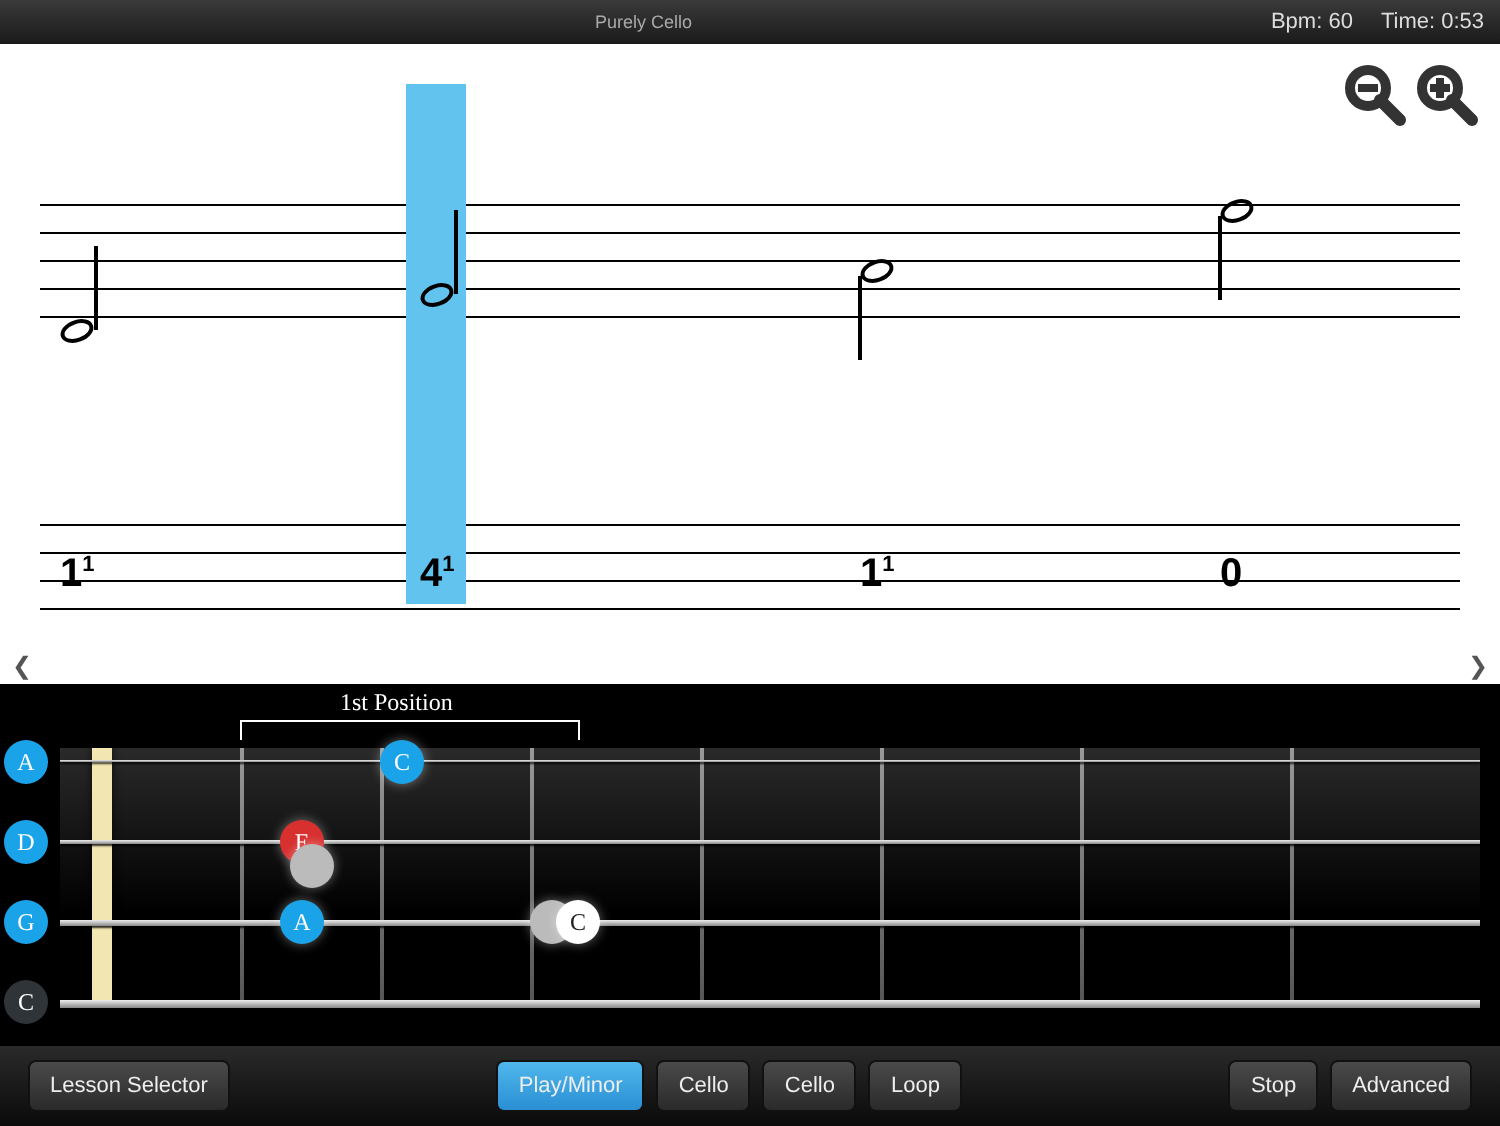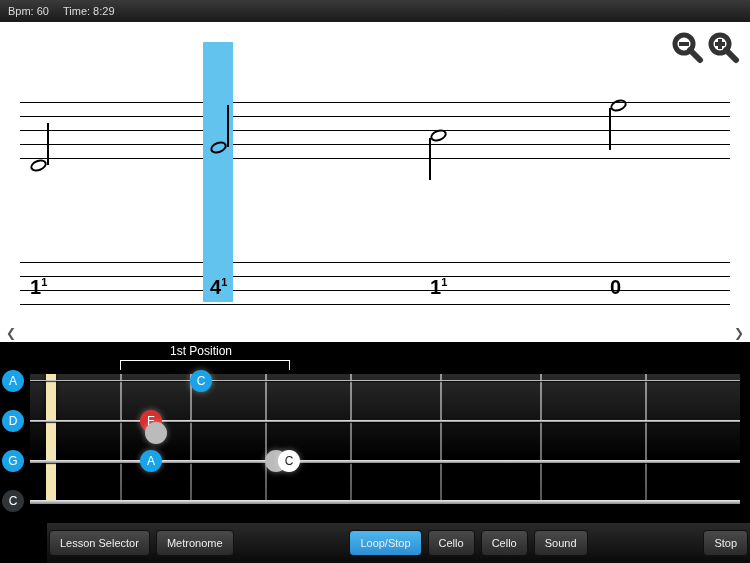--- a/index.html
+++ b/index.html
@@ -25,48 +25,49 @@
 .note .stem { width: 1.5px; background: #000; position: absolute; }
 
 .highlight { position: absolute; top: -40px; width: 30px; height: 260px; background: #63c3ef; z-index: 0; }
 .tabnum { position: absolute; color: #000; font-weight: 600; font-size: 20px; }
 .tabnum sup { font-size: 11px; font-weight: 600; vertical-align: super; }
 
 .nav-arrow { position: absolute; bottom: 2px; font-size: 12px; color: #555; cursor: pointer; }
 .nav-arrow.left { left: 6px; }
 .nav-arrow.right { right: 6px; }
 
-.fretboard { position: relative; height: 170px; background: #000; }
+.fretboard { position: relative; height: 170px; background: #000; font-family: Liberation Serif, serif; }
 .pos-bracket { position: absolute; top: 18px; left: 120px; width: 170px; height: 10px; border-top: 1px solid #fff; border-left: 1px solid #fff; border-right: 1px solid #fff; }
 .pos-label { position: absolute; top: 2px; left: 170px; font-size: 12px; color: #fff; }
 
 .fb-area { position: absolute; top: 32px; left: 30px; right: 10px; bottom: 0; background: linear-gradient(#2a2a2a, #000 60%); }
 .nut { position: absolute; top: 0; left: 16px; width: 10px; height: 128px; background: #f2e6b3; box-shadow: 0 0 4px rgba(0,0,0,0.7); }
 .fret { position: absolute; top: 0; width: 2px; height: 128px; background: linear-gradient(#999, #555); }
 .string { position: absolute; left: 0; right: 0; height: 2px; background: linear-gradient(#eee, #888); box-shadow: 0 1px 1px rgba(0,0,0,0.8); }
 .open-note { position: absolute; left: -28px; width: 22px; height: 22px; border-radius: 50%; display: flex; align-items: center; justify-content: center; font-size: 12px; font-weight: 500; color: #fff; }
 .blue { background: #1aa3e8; }
 .darkgrey { background: #2f3438; }
 .red { background: #d82f2f; }
 .grey { background: #bbb; color: #333; }
 .white { background: #fff; color: #222; }
 .marker { position: absolute; width: 22px; height: 22px; border-radius: 50%; display: flex; align-items: center; justify-content: center; font-size: 12px; font-weight: 500; box-shadow: 0 0 6px rgba(255,255,255,0.4); }
 
-.bottombar { height: 40px; background: linear-gradient(#2a2a2a, #0a0a0a); display: flex; align-items: center; padding: 0 2px; gap: 6px; position: absolute; bottom: 0; left: 0; right: 0; margin-left: 47px; }
+.bottombar { height: 40px; background: linear-gradient(#2a2a2a, #0a0a0a); display: flex; align-items: center; padding: 0 14px; gap: 6px; position: absolute; bottom: 0; left: 0; right: 0; }
 .btn { background: linear-gradient(#4a4a4a, #2a2a2a); border-radius: 4px; padding: 6px 10px; font-size: 11px; color: #eee; cursor: pointer; border: 1px solid #111; }
 .btn.primary { background: linear-gradient(#4fb7ec, #2a8fd4); }
 .spacer { flex: 1; }
 </style>
 </head>
 <body>
 
 <div class="topbar">
+  <div class="brand">Purely Cello</div>
   <div class="meta">
     <div>Bpm: 60</div>
-    <div>Time: 8:29</div>
+    <div>Time: 0:53</div>
   </div>
 </div>
 
 <div class="score-wrap">
   <div class="zoom-ctl">
     <div class="zoom-btn">
       <svg width="34" height="34" viewBox="0 0 34 34">
           <circle cx="14" cy="14" r="9" fill="none" stroke="#333" stroke-width="5"></circle>
           <line x1="20" y1="20" x2="30" y2="30" stroke="#333" stroke-width="6" stroke-linecap="round"></line>
           <line x1="9" y1="14" x2="19" y2="14" stroke="#333" stroke-width="4"></line>
@@ -157,21 +158,21 @@
         <div class="marker grey" style="left: 115px; top: 48px;"></div>
         <div class="marker blue" style="left: 110px; top: 76px;">A</div>
         <div class="marker grey" style="left: 235px; top: 76px;"></div>
         <div class="marker white" style="left: 248px; top: 76px;">C</div>
       </div>
   </div>
 </div>
 
 <div class="bottombar">
   <div class="btn">Lesson Selector</div>
-  <div class="btn">Metronome</div>
   <div class="spacer"></div>
-  <div class="btn primary">Loop/Stop</div>
+  <div class="btn primary">Play/Minor</div>
   <div class="btn">Cello</div>
   <div class="btn">Cello</div>
-  <div class="btn">Sound</div>
+  <div class="btn">Loop</div>
   <div class="spacer"></div>
   <div class="btn">Stop</div>
+  <div class="btn">Advanced</div>
 </div>
 
 </body></html>

